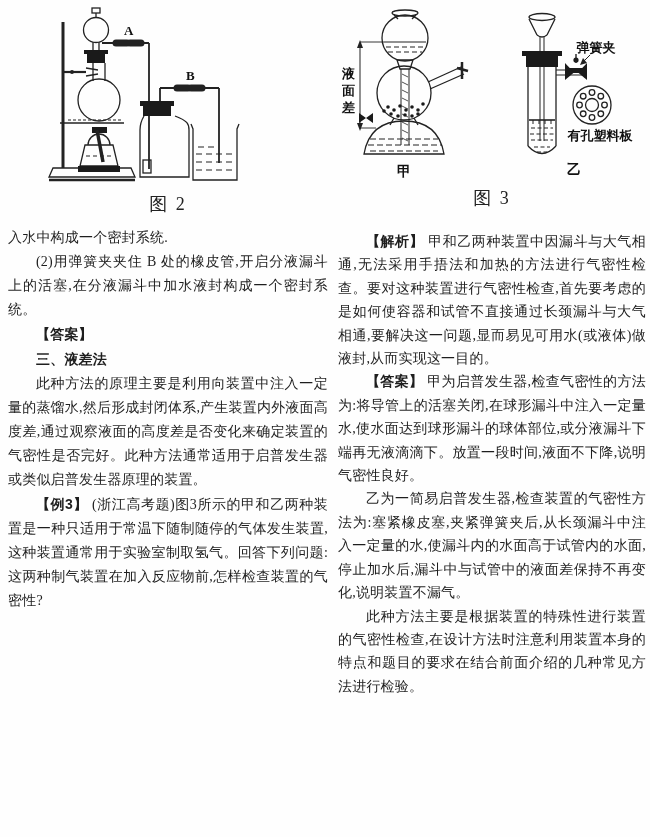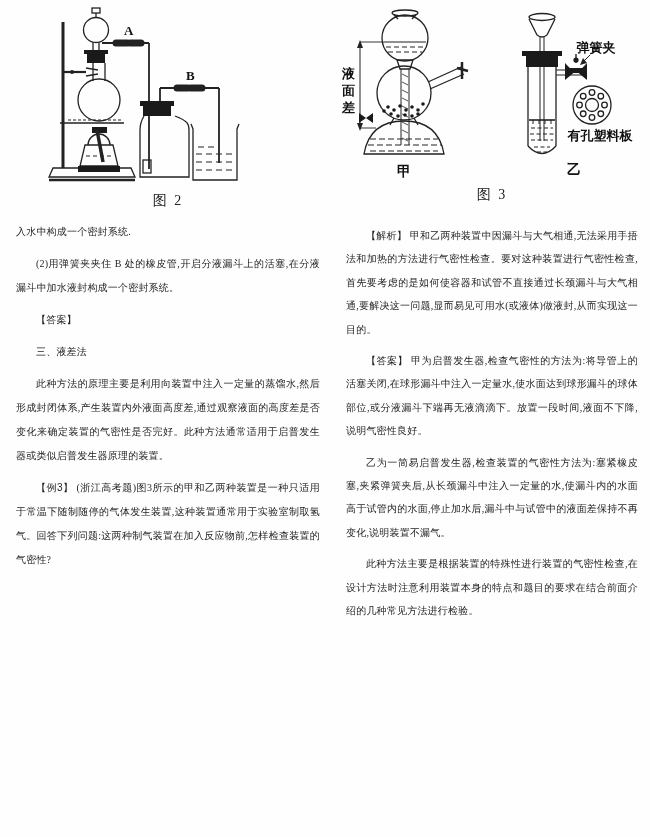--- a/index.html
+++ b/index.html
@@ -8,32 +8,32 @@
     background:#fefefe;color:#1e1e1e;
     font-family:"Liberation Serif","DejaVu Serif",serif;
   }
   .page{box-sizing:border-box;width:650px;height:837px;padding:4px 4px 0 8px;}
   .cols{display:flex;}
   .col-left{width:320px;margin-right:10px;}
   .col-right{width:308px;}
   figure{margin:0;padding:0;}
   .figwrap svg{display:block;}
   .figcap{
-    text-align:center;font-size:14px;letter-spacing:2px;color:#222;
+    text-align:center;font-size:18px;letter-spacing:2px;color:#222;
   }
   .cap2{margin-top:8px;margin-bottom:10px;}
   .cap3{margin-top:4px;margin-bottom:20px;}
   .para{
-    margin:8px;font-size:10px;text-align:justify;
+    margin:0;font-size:14px;text-align:justify;
     letter-spacing:0.2px;
   }
   .col-left .para{line-height:24px;}
   .col-right .para{line-height:23.4px;}
   .ind{text-indent:2em;}
-  .hd{font-family:"Liberation Sans","DejaVu Sans",sans-serif;font-weight:normal;}
+  .hd{font-family:"Liberation Sans","DejaVu Sans",sans-serif;font-weight:bold;}
   .flbl{font-family:"Liberation Serif","DejaVu Serif",serif;font-weight:bold;font-size:13px;fill:#111;}
   .cnlbl{font-family:"Liberation Sans","DejaVu Sans",sans-serif;font-weight:bold;font-size:13px;fill:#111;}
   .cnbig{font-family:"Liberation Sans","DejaVu Sans",sans-serif;font-weight:bold;font-size:14px;fill:#111;}
 </style>
 </head>
 <body>
 
 <div class="page">
   <div class="cols">
 

